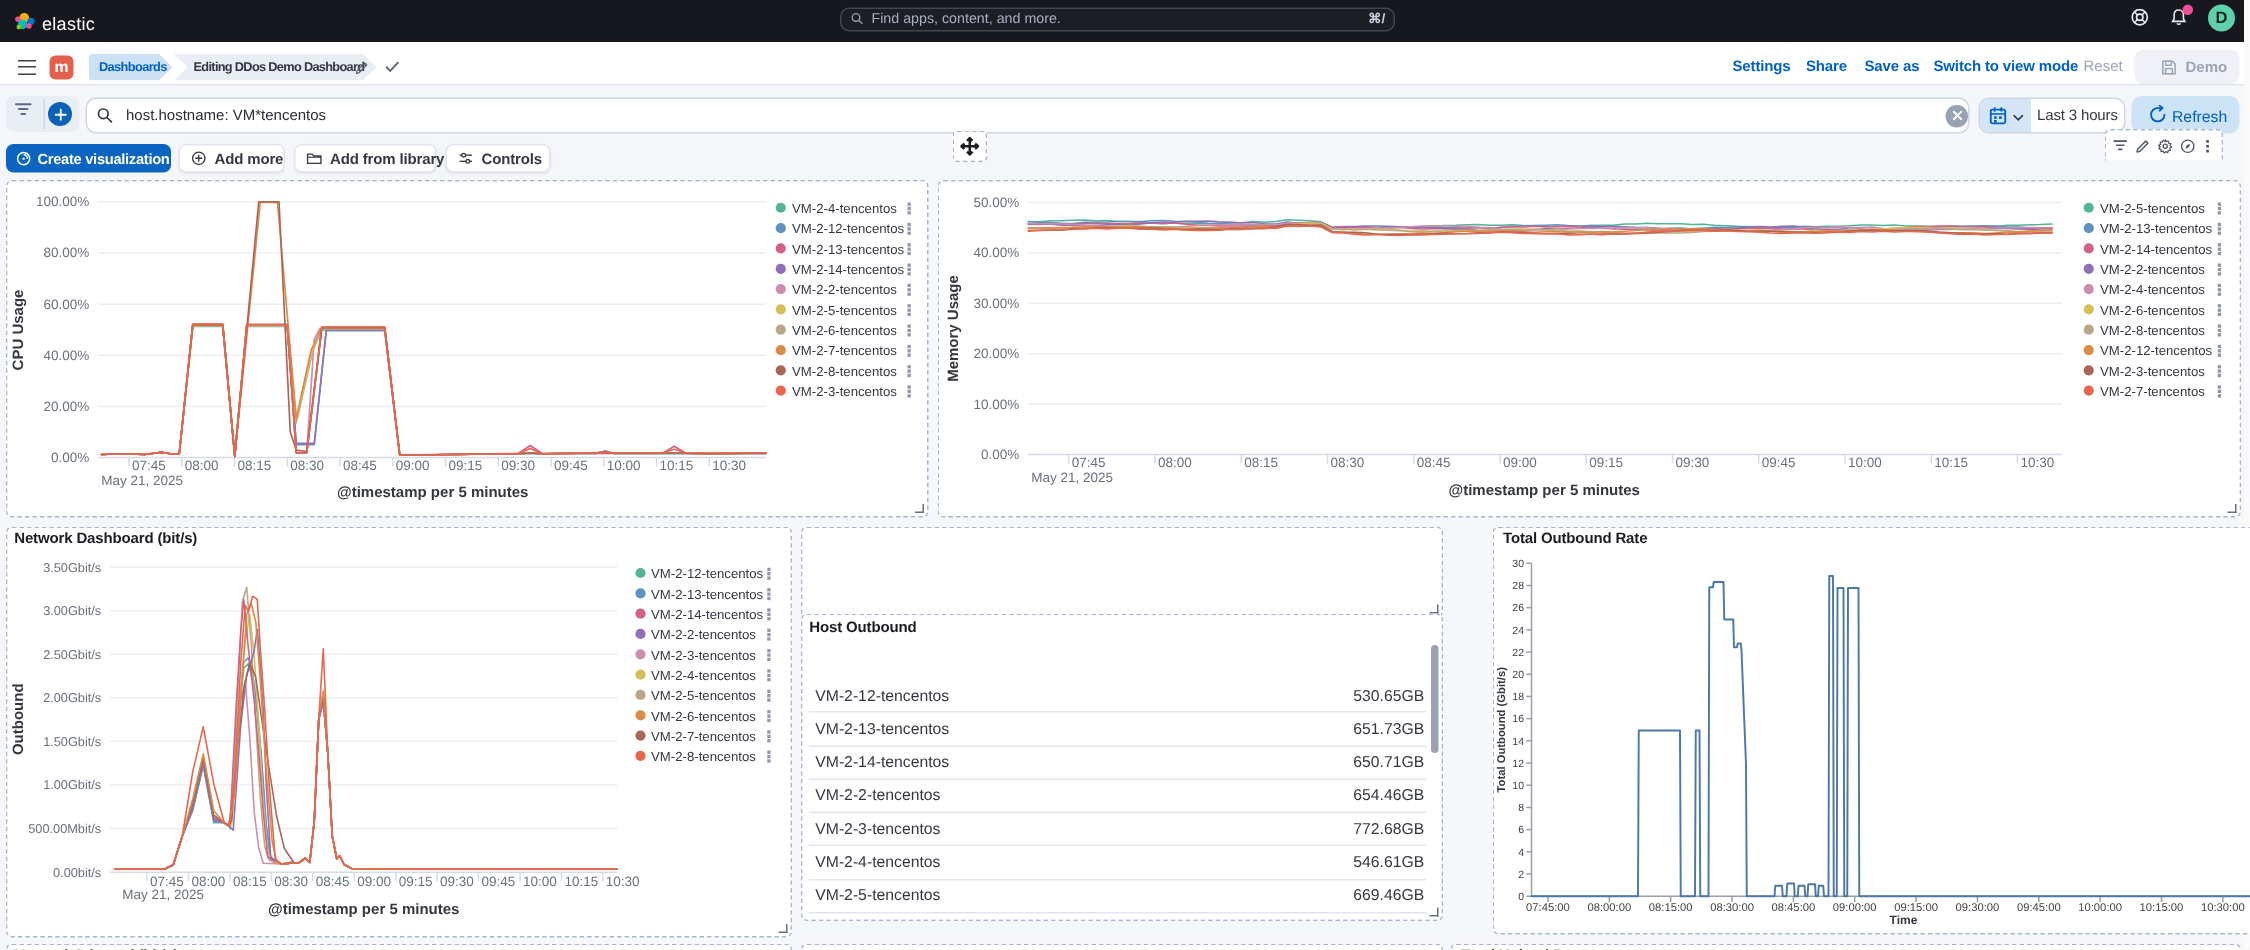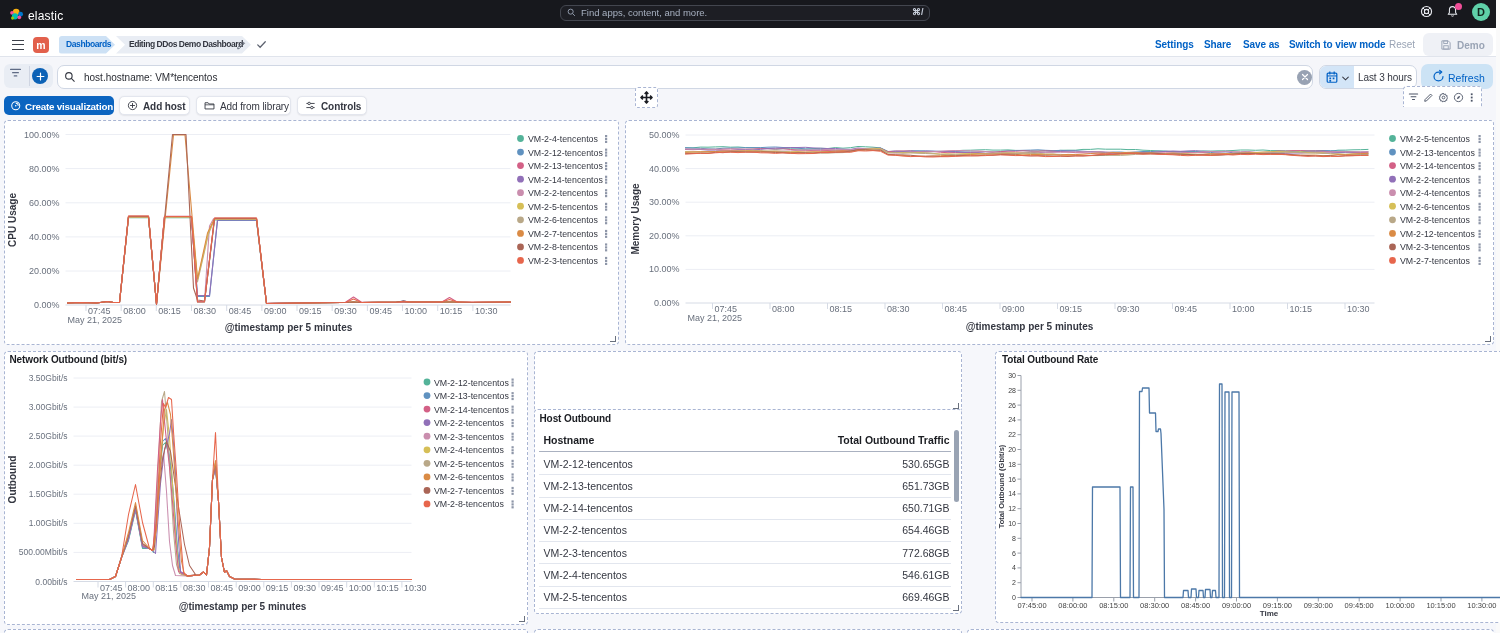--- a/index.html
+++ b/index.html
@@ -116,27 +116,27 @@
     <circle cx="8" cy="8" r="5.6" fill="none" stroke="#fff" stroke-width="1.4"></circle>
     <path d="M8 4.5 A3.5 3.5 0 0 1 11.5 8" fill="none" stroke="#fff" stroke-width="1.4"></path>
     <circle cx="8" cy="8" r="1.1" fill="#fff"></circle>
   </svg>
 <div class="abs" style="left:25px;top:100.5px;font-size:9.8px;font-weight:bold;color:#fff;letter-spacing:-0.2px">Create visualization</div>
 <div class="abs" style="left:119px;top:96px;width:71px;height:18.5px;background:#fff;border:1px solid #e3e6ee;border-radius:5px;box-shadow:0 .7px 1.4px rgba(0,0,0,.07)"></div>
 <svg class="abs" style="left:127px;top:100px" width="11" height="11" viewBox="0 0 16 16">
     <circle cx="8" cy="8" r="6" fill="none" stroke="#343741" stroke-width="1.3"></circle>
     <path d="M8 5 V11 M5 8 H11" stroke="#343741" stroke-width="1.3" stroke-linecap="round"></path>
   </svg>
-<div class="abs" style="left:143px;top:100.5px;font-size:10px;font-weight:bold;color:#343741;letter-spacing:-0.1px">Add host</div>
+<div class="abs" style="left:143px;top:100.5px;font-size:10px;font-weight:bold;color:#343741;letter-spacing:-0.1px">Add more</div>
 <div class="abs" style="left:196px;top:96px;width:95px;height:18.5px;background:#fff;border:1px solid #e3e6ee;border-radius:5px;box-shadow:0 .7px 1.4px rgba(0,0,0,.07)"></div>
 <svg class="abs" style="left:204px;top:100px" width="11" height="11" viewBox="0 0 16 16">
     <path d="M1.5 4 H6 L7.5 5.8 H14.5 V13 H1.5 Z" fill="none" stroke="#343741" stroke-width="1.3" stroke-linejoin="round"></path>
     <path d="M1.5 7 H14.5" stroke="#343741" stroke-width="1.1"></path>
   </svg>
-<div class="abs" style="left:220px;top:100.5px;font-size:10px;font-weight:normal;color:#343741;letter-spacing:-0.1px">Add from library</div>
+<div class="abs" style="left:220px;top:100.5px;font-size:10px;font-weight:bold;color:#343741;letter-spacing:-0.1px">Add from library</div>
 <div class="abs" style="left:297px;top:96px;width:70px;height:18.5px;background:#fff;border:1px solid #e3e6ee;border-radius:5px;box-shadow:0 .7px 1.4px rgba(0,0,0,.07)"></div>
 <svg class="abs" style="left:305px;top:100px" width="11" height="11" viewBox="0 0 16 16">
     <line x1="2" y1="5" x2="14" y2="5" stroke="#343741" stroke-width="1.3"></line>
     <line x1="2" y1="11" x2="14" y2="11" stroke="#343741" stroke-width="1.3"></line>
     <circle cx="6" cy="5" r="1.8" fill="#fff" stroke="#343741" stroke-width="1.3"></circle>
     <circle cx="10" cy="11" r="1.8" fill="#fff" stroke="#343741" stroke-width="1.3"></circle>
   </svg>
 <div class="abs" style="left:321px;top:100.5px;font-size:10px;font-weight:bold;color:#343741;letter-spacing:-0.1px">Controls</div>
 <div class="abs" style="left:635px;top:87px;width:23px;height:21px;background:#fff;border:1px dashed #a9b5d3;border-radius:3px"></div>
 <svg class="abs" style="left:640px;top:91px" width="13" height="13" viewBox="0 0 16 16">
@@ -365,21 +365,21 @@
       <rect x="852.5" y="128.2" width="2.2" height="2.2" fill="#8e96a8"></rect>
       <circle cx="766.5" cy="139.4" r="3.4" fill="#E7664C"></circle>
       <text x="774.0" y="142.9" font-size="8.8" fill="#343741">VM-2-7-tencentos</text>
       <rect x="852.5" y="135.9" width="2.2" height="2.2" fill="#8e96a8"></rect>
       <rect x="852.5" y="138.8" width="2.2" height="2.2" fill="#8e96a8"></rect>
       <rect x="852.5" y="141.8" width="2.2" height="2.2" fill="#8e96a8"></rect>
     </svg>
     <div class="rsz"></div>
   </div>
 <div class="panel" style="left:3.5px;top:350.5px;width:524.5px;height:274px">
-    <div class="ptitle" style="left:5px;top:2.5px">Network Outbound (bit/s)</div>
+    <div class="ptitle" style="left:5px;top:2.5px">Network Dashboard (bit/s)</div>
     <svg width="524" height="274" style="position:absolute;left:0;top:0">
       <line x1="68.5" y1="26.0" x2="406.5" y2="26.0" stroke="#eceef4" stroke-width="1"></line>
       <line x1="68.5" y1="55.1" x2="406.5" y2="55.1" stroke="#eceef4" stroke-width="1"></line>
       <line x1="68.5" y1="84.1" x2="406.5" y2="84.1" stroke="#eceef4" stroke-width="1"></line>
       <line x1="68.5" y1="113.2" x2="406.5" y2="113.2" stroke="#eceef4" stroke-width="1"></line>
       <line x1="68.5" y1="142.2" x2="406.5" y2="142.2" stroke="#eceef4" stroke-width="1"></line>
       <line x1="68.5" y1="171.3" x2="406.5" y2="171.3" stroke="#eceef4" stroke-width="1"></line>
       <line x1="68.5" y1="200.4" x2="406.5" y2="200.4" stroke="#eceef4" stroke-width="1"></line>
       <line x1="68.5" y1="229.5" x2="406.5" y2="229.5" stroke="#d6dbe5" stroke-width="1"></line>
       <line x1="93.0" y1="229.5" x2="93.0" y2="235.5" stroke="#d6dbe5" stroke-width="1"></line>
@@ -479,24 +479,20 @@
       <rect x="506.5" y="154.2" width="2.2" height="2.2" fill="#8e96a8"></rect>
     </svg>
     <div class="rsz"></div>
   </div>
 <div class="panel" style="left:533.5px;top:350.5px;width:428.5px;height:61px">
     <div class="rsz"></div>
   </div>
 <div class="panel" style="left:533.5px;top:409px;width:428.5px;height:204.5px">
     <div class="ptitle" style="left:5px;top:3px">Host Outbound</div>
     <div class="abs" style="left:4px;top:19px;width:412px;height:183px;overflow:hidden">
-      <div style="position:absolute;left:0;top:0;width:100%;height:23px;border-bottom:1px solid #aab1c0">
-        <span style="position:absolute;left:5px;top:5px;font-size:10.5px;font-weight:bold;color:#1a1c21">Hostname</span>
-        <span style="position:absolute;right:1px;top:5px;font-size:10.5px;font-weight:bold;color:#1a1c21">Total Outbound Traffic</span>
-      </div>
       <div style="position:absolute;left:0;top:24.0px;width:100%;height:22.3px;border-bottom:1px solid #e2e6ee">
         <span style="position:absolute;left:5px;top:4.6px;font-size:10.5px;color:#343741">VM-2-12-tencentos</span>
         <span style="position:absolute;right:1px;top:4.6px;font-size:10.5px;color:#343741">530.65GB</span>
       </div>
       <div style="position:absolute;left:0;top:46.3px;width:100%;height:22.3px;border-bottom:1px solid #e2e6ee">
         <span style="position:absolute;left:5px;top:4.6px;font-size:10.5px;color:#343741">VM-2-13-tencentos</span>
         <span style="position:absolute;right:1px;top:4.6px;font-size:10.5px;color:#343741">651.73GB</span>
       </div>
       <div style="position:absolute;left:0;top:68.6px;width:100%;height:22.3px;border-bottom:1px solid #e2e6ee">
         <span style="position:absolute;left:5px;top:4.6px;font-size:10.5px;color:#343741">VM-2-14-tencentos</span>

